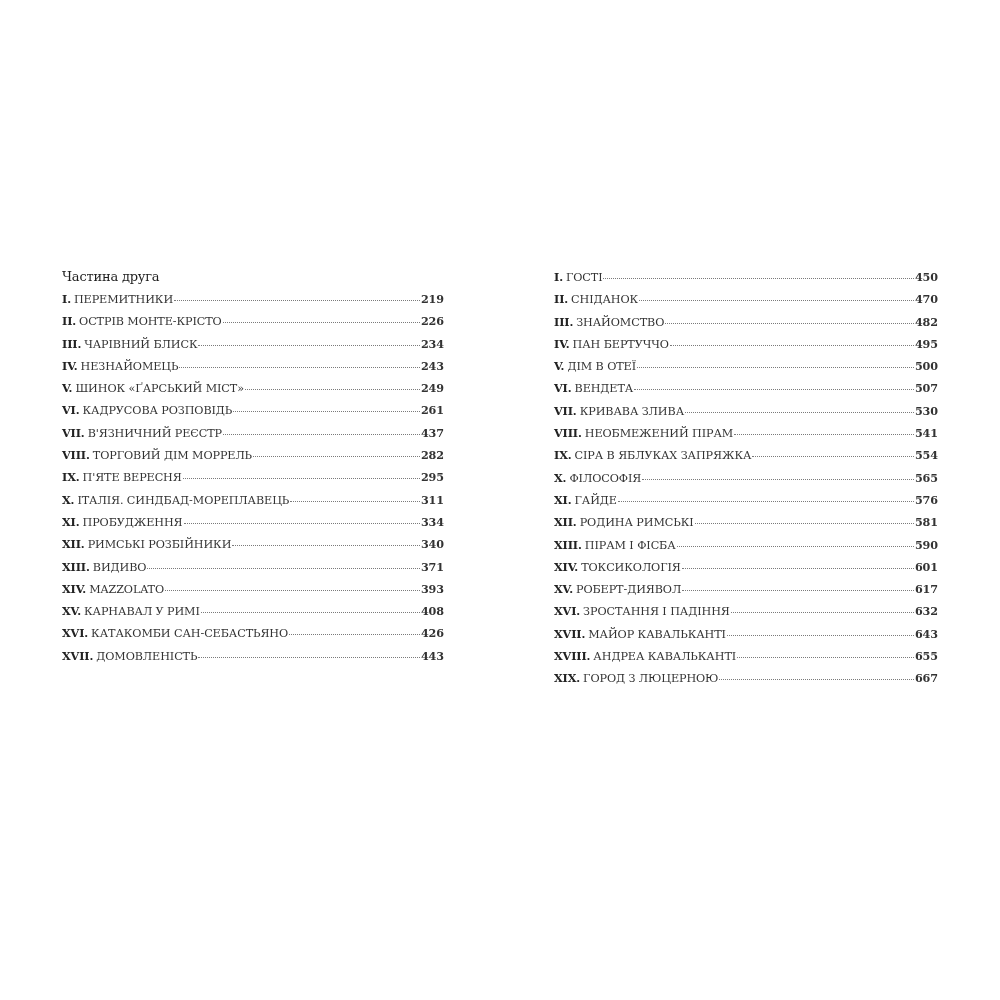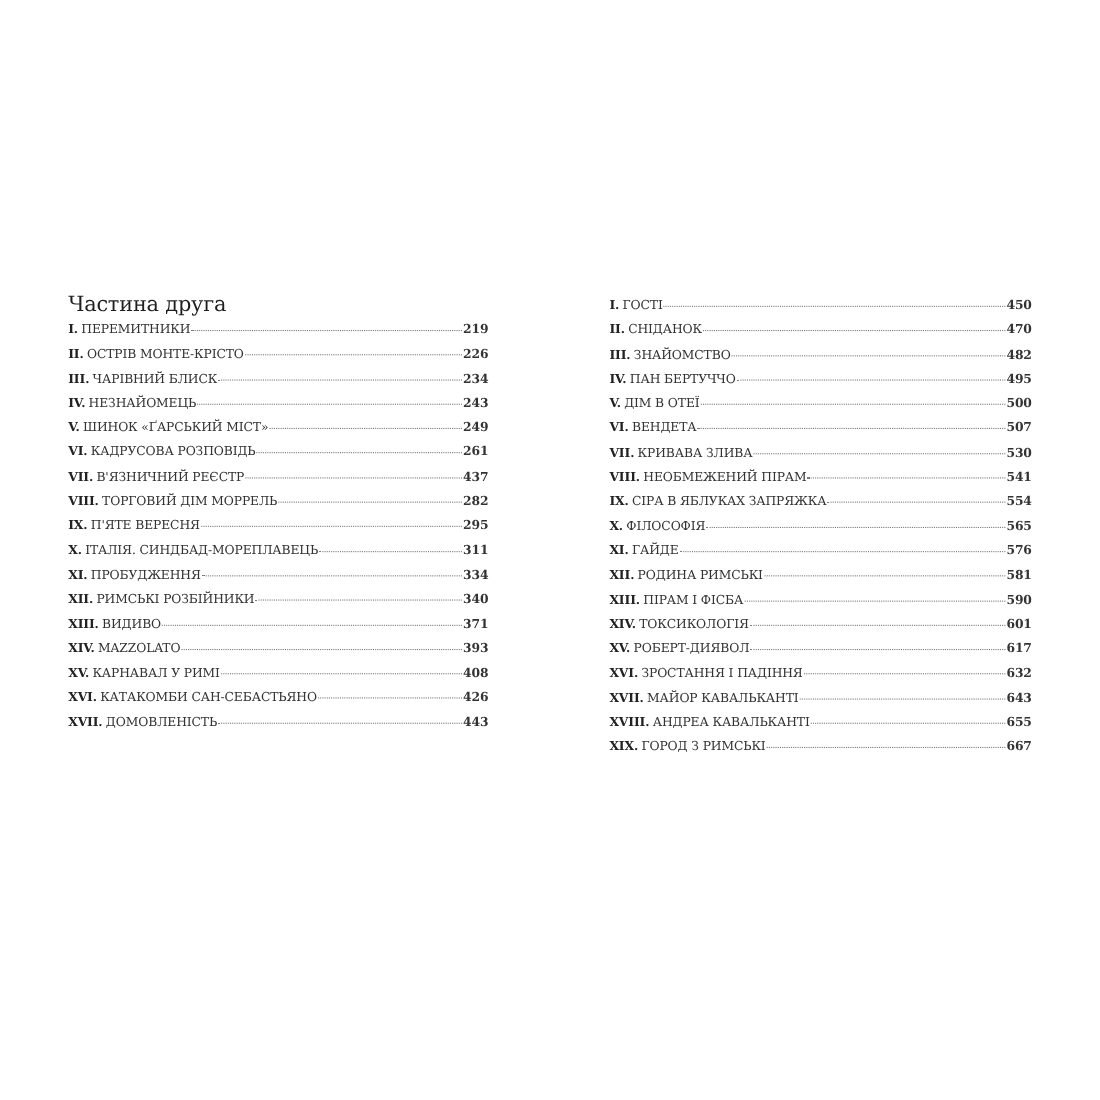--- a/index.html
+++ b/index.html
@@ -16,21 +16,21 @@
     color: #2a2a2a;
   }
   .column {
     position: absolute;
     top: 266px;
   }
   .col-left { left: 62px; width: 382px; }
   .col-right { left: 554px; width: 384px; }
   .part-title {
     font-family: "DejaVu Serif", serif;
-    font-size: 19px;
+    font-size: 13px;
     font-weight: normal;
     color: #1e1e1e;
     height: 22px;
     line-height: 22px;
     margin: 0;
     letter-spacing: -0.2px;
   }
   .entries {
     list-style: none;
     margin: 0;
@@ -286,18 +286,18 @@
         <span class="page">643</span>
       </li>
       <li class="entry">
         <span class="num">XVIII.</span>
         <span class="title">АНДРЕА КАВАЛЬКАНТІ</span>
         <span class="leader"></span>
         <span class="page">655</span>
       </li>
       <li class="entry">
         <span class="num">XIX.</span>
-        <span class="title">ГОРОД З РИМСЬКІ</span>
+        <span class="title">ГОРОД З ЛЮЦЕРНОЮ</span>
         <span class="leader"></span>
         <span class="page">667</span>
       </li>
     </ul>
 </div>
 
 </body></html>

